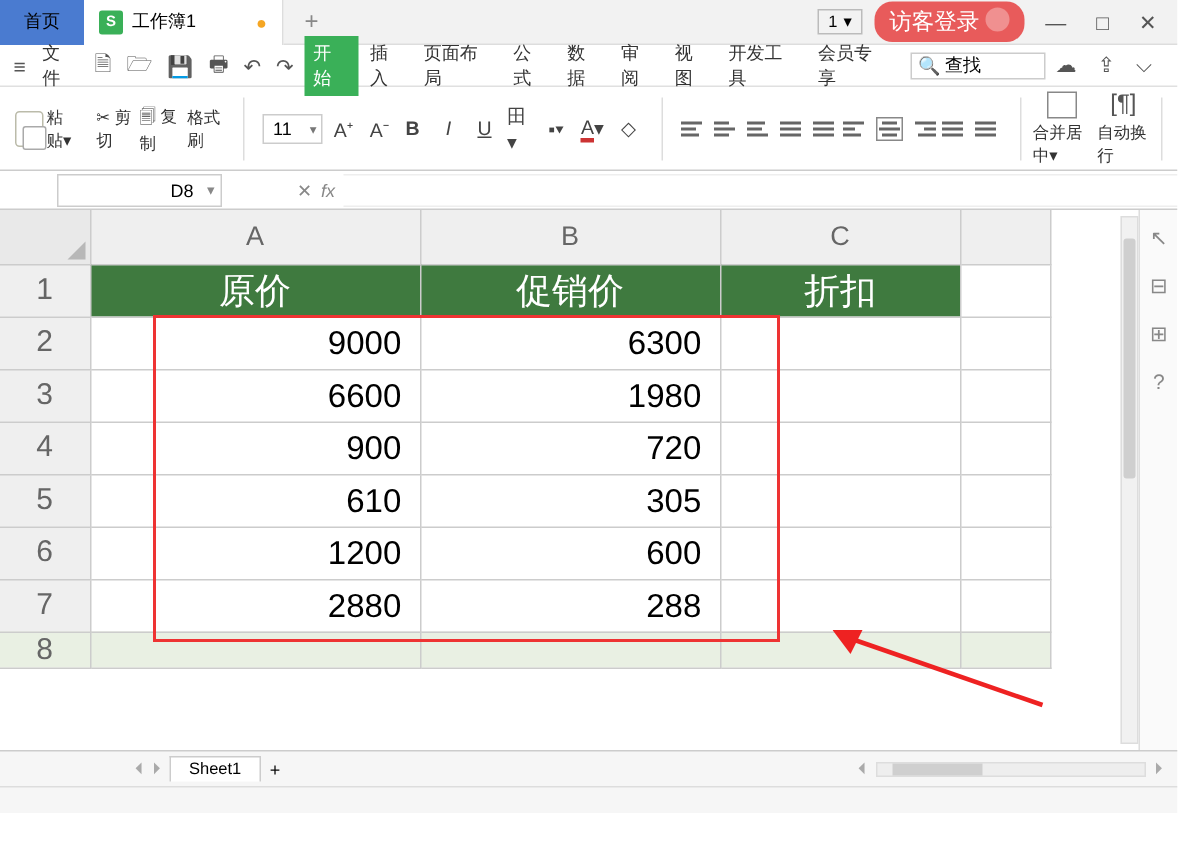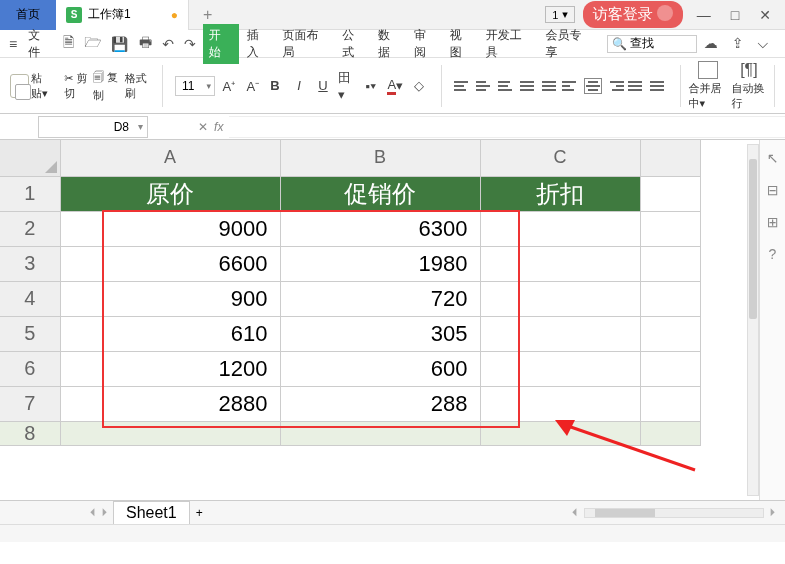--- a/index.html
+++ b/index.html
@@ -69,21 +69,21 @@
 
 .arrow { position: absolute; left: 555px; top: 280px; pointer-events: none; }
 
 
 .vscroll { position: absolute; right: 26px; top: 4px; width: 12px; height: 352px; background: #f1f1f1; border: 1px solid #ddd; }
 .vscroll .thumb { position: absolute; top: 14px; left: 1px; right: 1px; height: 160px; background: #cfcfcf; border-radius: 2px; }
 
 
 .sheetbar { height: 24px; display: flex; align-items: center; border-top: 1px solid #ccc; background: #f6f6f6; padding-left: 90px; gap: 6px; }
 .sheetbar .nav { color: #aaa; font-size: 11px; }
-.sheet-tab { background: #fff; border: 1px solid #ccc; border-bottom: none; padding: 2px 12px; font-size: 16px; }
+.sheet-tab { background: #fff; border: 1px solid #ccc; border-bottom: none; padding: 2px 12px; font-size: 11px; }
 .sheetbar-right { margin-left: auto; display: flex; align-items: center; padding-right: 10px; gap: 6px; }
 .hscroll { width: 180px; height: 10px; background: #eee; border: 1px solid #ddd; position: relative; }
 .hscroll .th { position: absolute; left: 10px; width: 60px; top: 0; bottom: 0; background: #cfcfcf; }
 
 
 .statusbar { height: 18px; background: #f6f6f6; border-top: 1px solid #ddd; display: flex; align-items: center; justify-content: center; font-size: 11px; color: #888; }
 </style>
 </head>
 <body>
 

